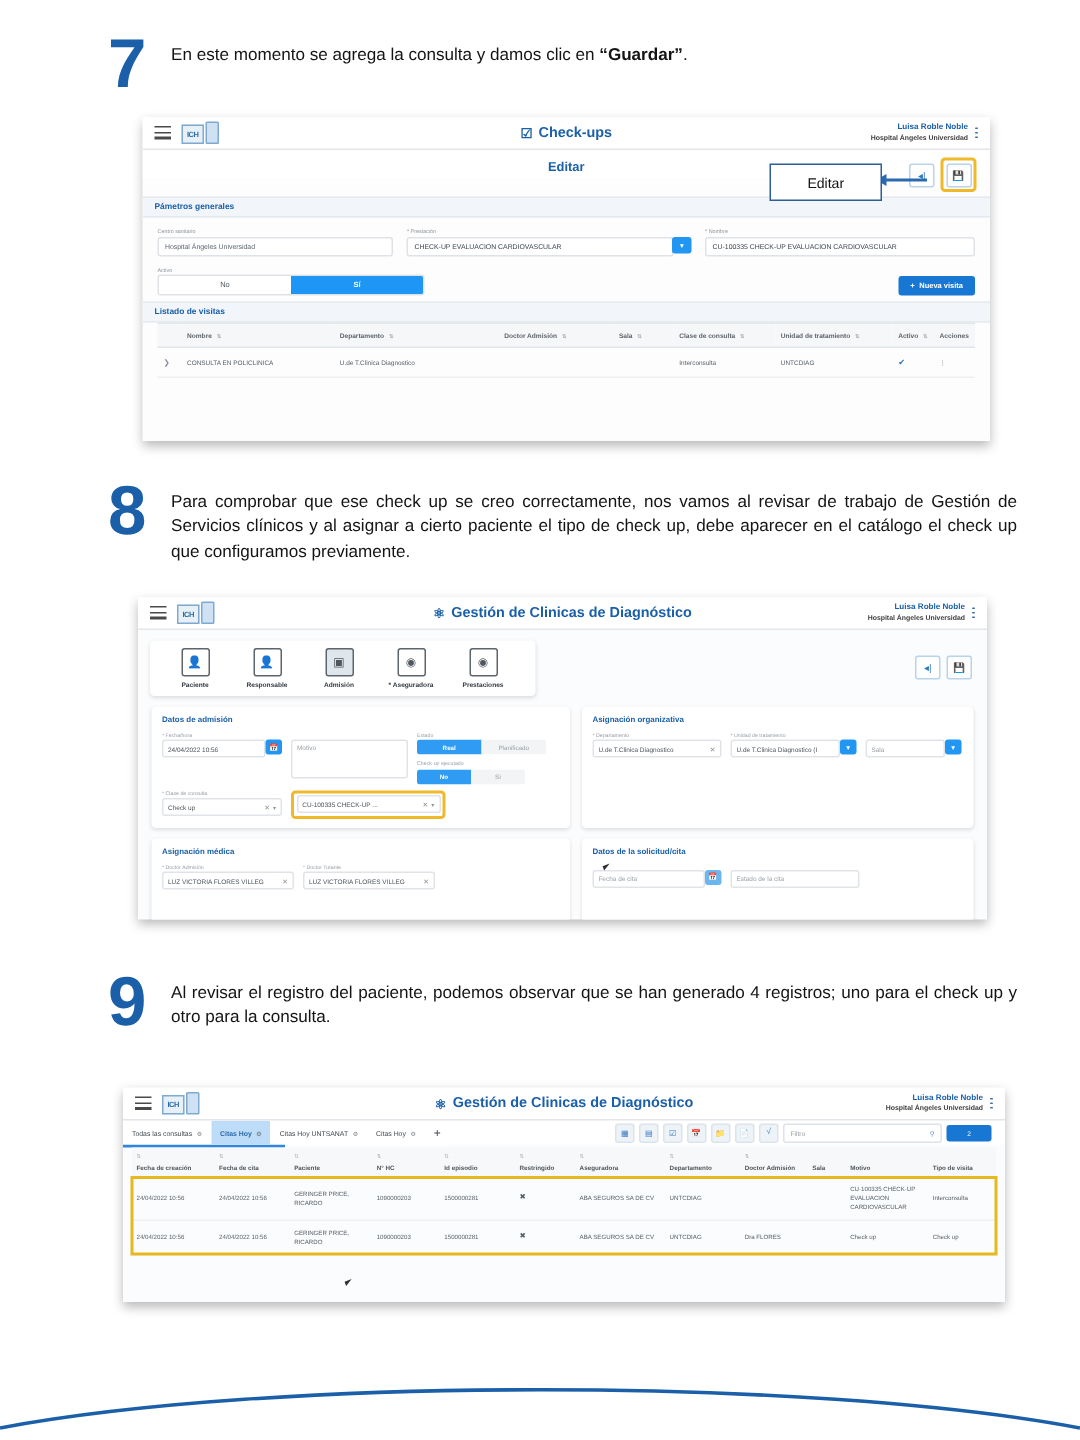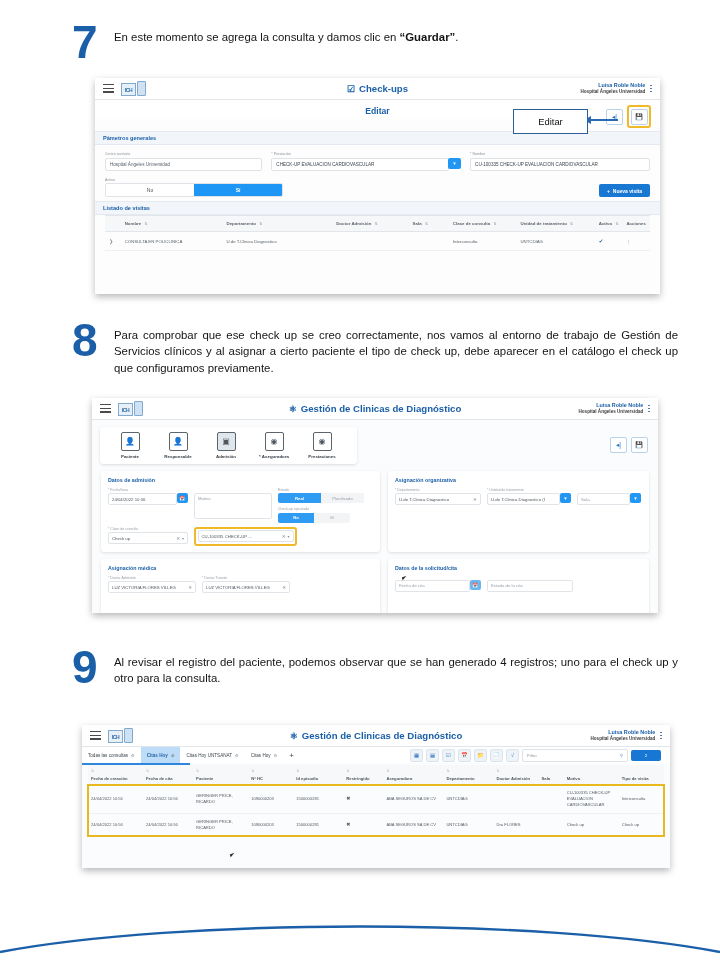--- a/index.html
+++ b/index.html
@@ -305,21 +305,21 @@
   </div>
 
   <div class="callout">
     <span>Editar</span>
   </div>
   <div class="arrow-line"></div>
   <div class="arrow-head"></div>
 
   <div class="step" style="left:72px;top:320px;width:610px;">
     <div class="step-num">8</div>
-    <div class="step-txt" style="width:564px;">Para comprobar que ese check up se creo correctamente, nos vamos al entorno de trabajo de Gestión de Servicios clínicos y al asignar a cierto paciente el tipo de check up, debe aparecer en el catálogo el check up que configuramos previamente.</div>
+    <div class="step-txt" style="width:564px;">Para comprobar que ese check up se creo correctamente, nos vamos al revisar de trabajo de Gestión de Servicios clínicos y al asignar a cierto paciente el tipo de check up, debe aparecer en el catálogo el check up que configuramos previamente.</div>
   </div>
 
   <div class="shot" id="shot2">
     <div class="app-top">
       <div class="burger">
           <i></i>
           <i></i>
           <i></i>
         </div>
       <div class="logo">

